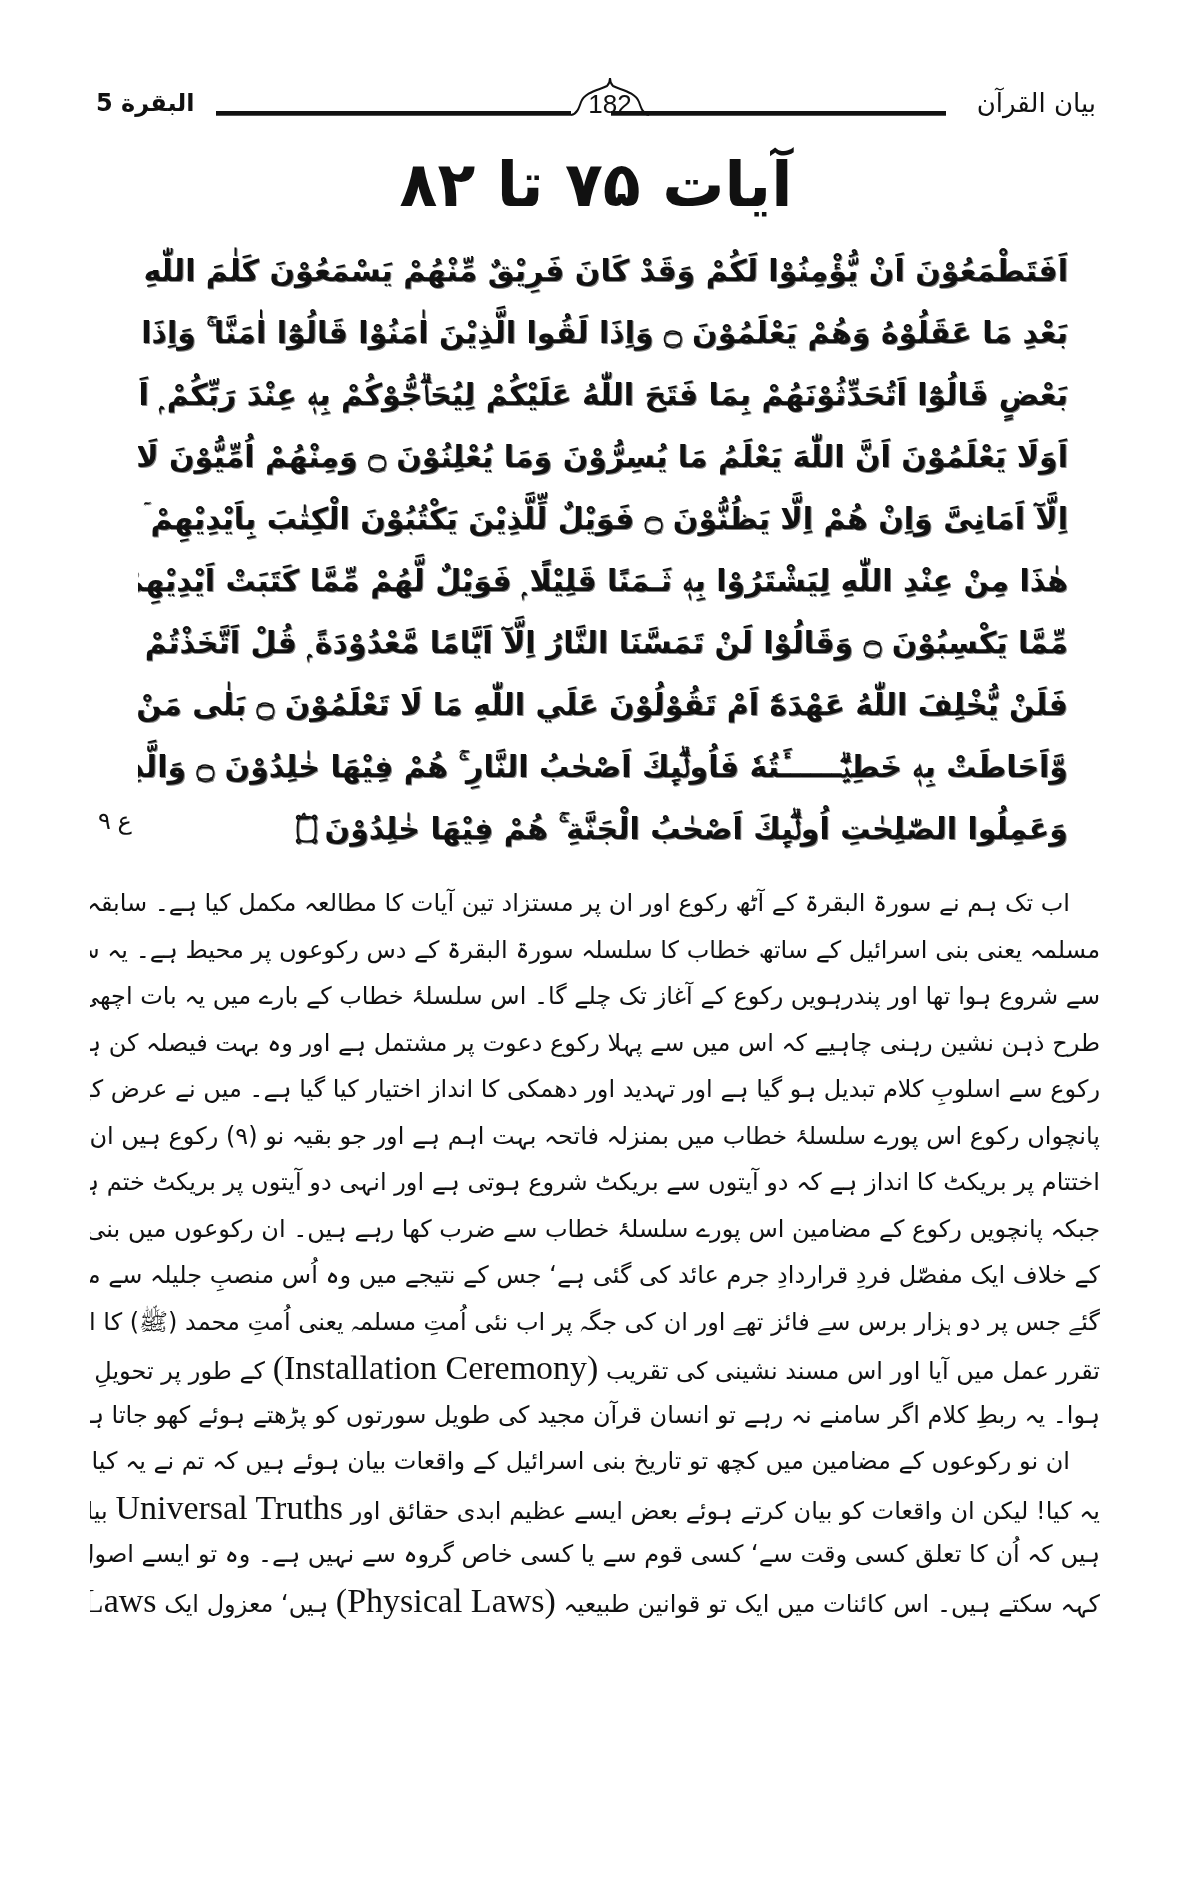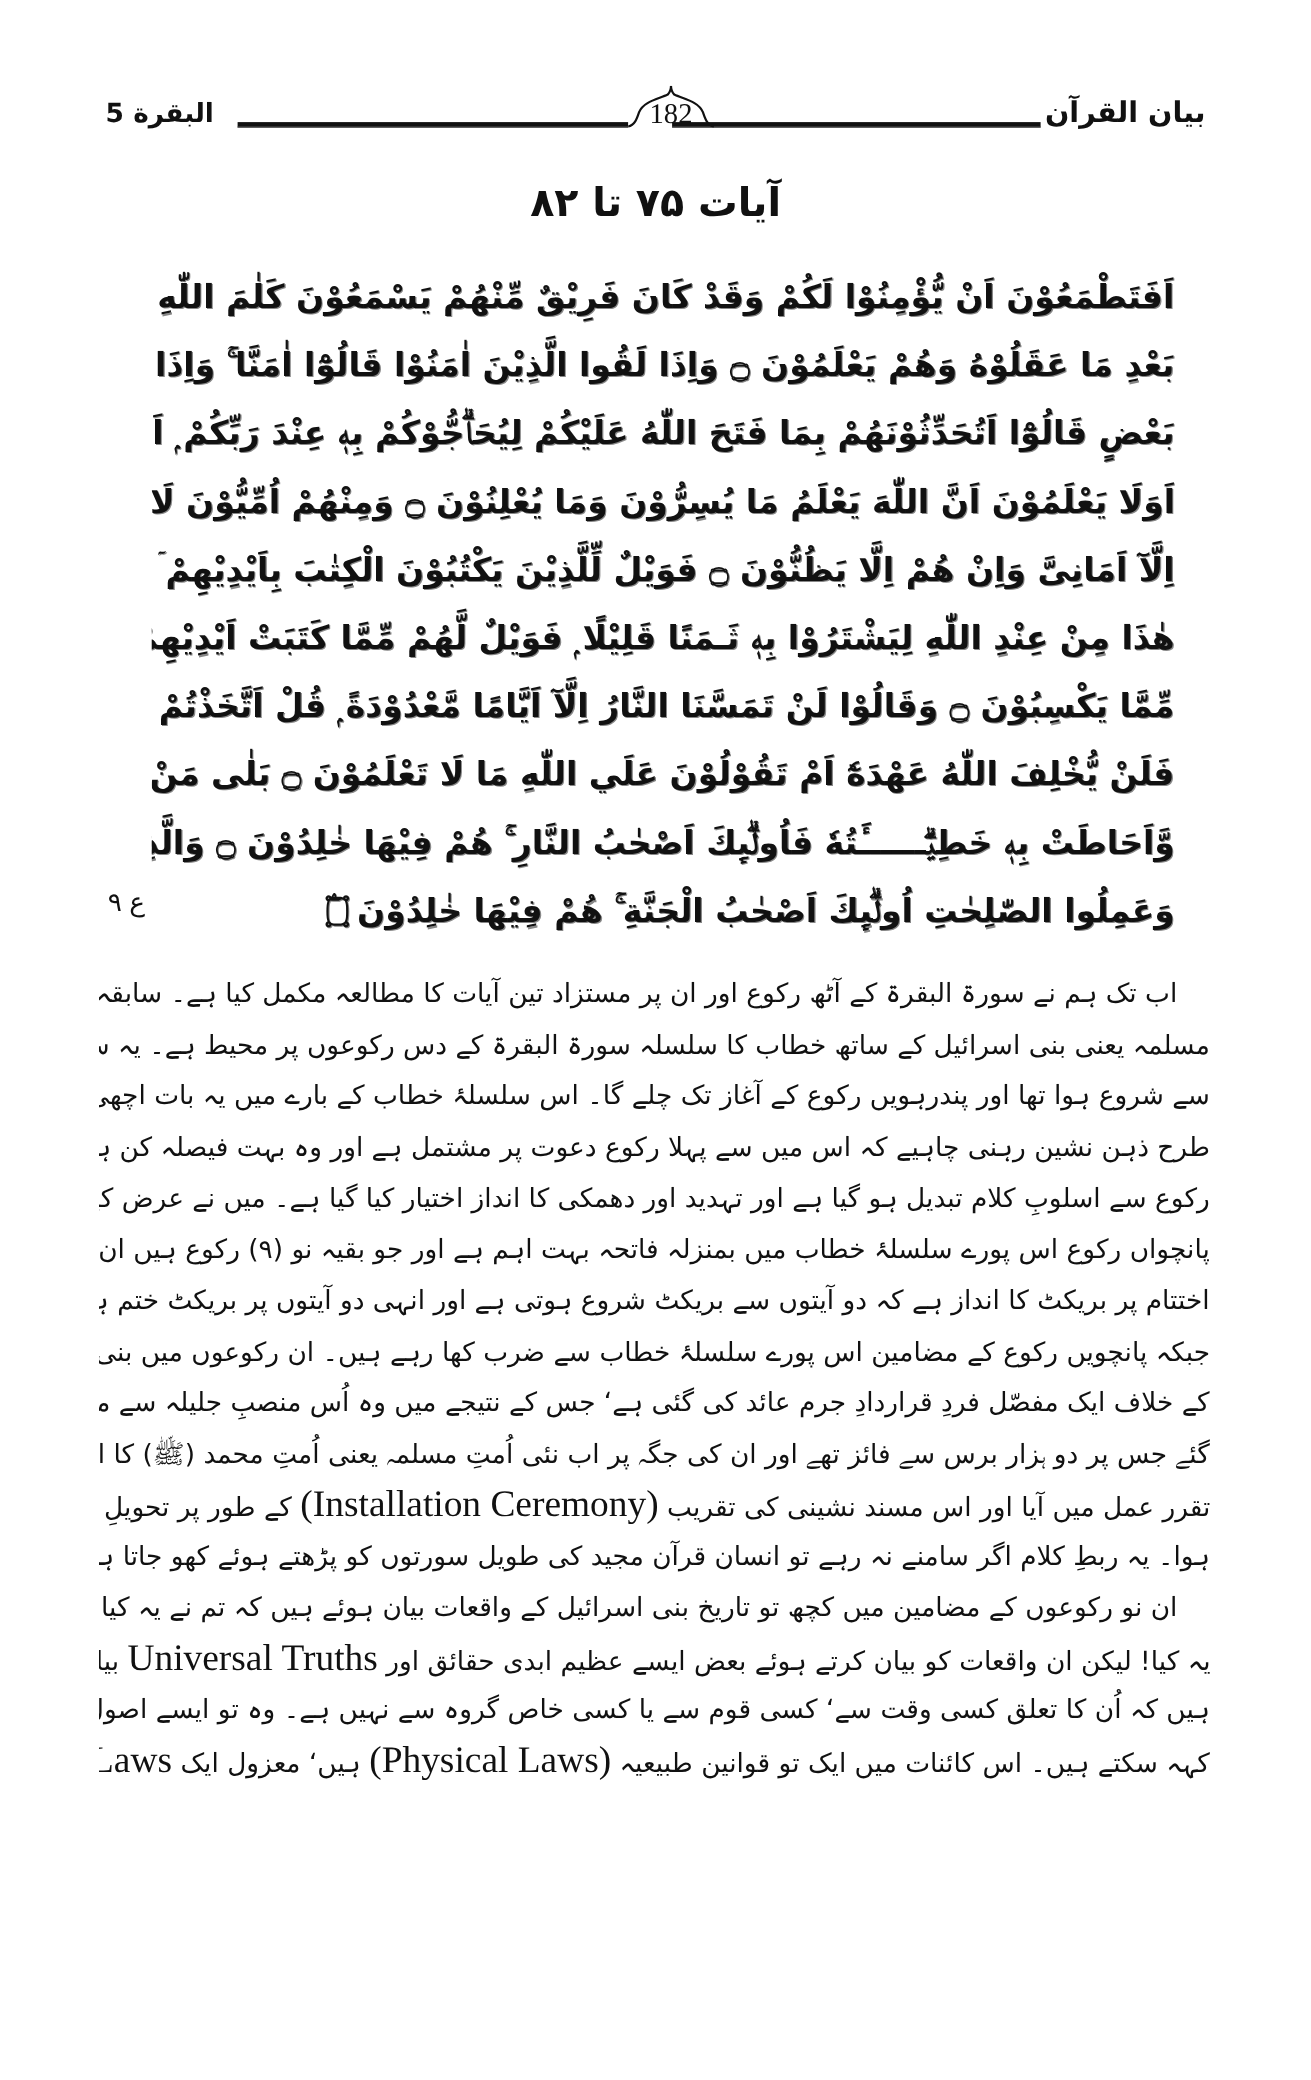--- a/index.html
+++ b/index.html
@@ -1,32 +1,32 @@
 <!DOCTYPE html>
 <html><head>
 <meta charset="utf-8">
 <style>
   html, body { margin: 0; padding: 0; background: #ffffff; }
   body { width: 1192px; height: 1891px; position: relative; overflow: hidden; color: #111; }
   .page { position: absolute; left: 0; top: 0; width: 1192px; height: 1891px; }
 
   
   .header { position: absolute; top: 78px; left: 96px; width: 1000px; height: 50px; direction: rtl; }
-  .hdr-book { position: absolute; right: 0; top: 10px; font-family: "DejaVu Sans", sans-serif; font-weight: bold; font-size: 26px; line-height: 30px; margin-left: 12px; }
+  .hdr-book { position: absolute; right: 0; top: 10px; font-family: "DejaVu Sans", sans-serif; font-weight: normal; font-size: 26px; line-height: 30px; margin-left: 12px; }
   .hdr-surah { position: absolute; left: 0; top: 10px; font-family: "DejaVu Sans", sans-serif; font-weight: bold; font-size: 24px; line-height: 30px; }
   .hdr-rule { position: absolute; top: 33px; height: 4px; background: #111; border-bottom: 1px solid #555; }
   .hdr-rule.right { right: 150px; width: 335px; }
   .hdr-rule.left { left: 120px; width: 355px; }
   .hdr-pagebox { position: absolute; left: 475px; top: 0; width: 78px; height: 40px; }
   .hdr-pagebox svg { position: absolute; left: 0; top: 0; }
-  .hdr-page { position: absolute; left: 0; width: 78px; top: 12px; text-align: center; font-family: Liberation Serif, serif; font-size: 26px; line-height: 28px; direction: ltr; }
+  .hdr-page { position: absolute; left: 0; width: 78px; top: 12px; text-align: center; font-family: Liberation Sans, sans-serif; font-size: 26px; line-height: 28px; direction: ltr; }
 
   
   .title { position: absolute; top: 150px; left: 0; width: 1192px; text-align: center; direction: rtl;
-           font-family: "DejaVu Sans", sans-serif; font-size: 36px; line-height: 70px; font-weight: bold; letter-spacing: 2px; }
+           font-family: "DejaVu Sans", sans-serif; font-size: 62px; line-height: 70px; font-weight: bold; letter-spacing: 2px; }
 
   
   .verses { position: absolute; top: 240px; left: 138px; width: 930px; direction: rtl; }
   .verse-line { font-family: "DejaVu Sans", sans-serif; font-weight: bold; font-size: 30px; height: 62px; line-height: 62px;
                 text-align: justify; text-align-last: justify; white-space: nowrap; overflow: hidden; text-shadow: 1px 1px 0 #888; }
   .verse-line.last { text-align-last: right; }
   .ruku-mark { position: absolute; left: -40px; top: 568px; font-family: Liberation Sans, sans-serif; font-size: 24px; line-height: 26px; text-align: center; }
 
   
   .commentary { position: absolute; top: 880px; left: 90px; width: 1010px; direction: rtl; }

